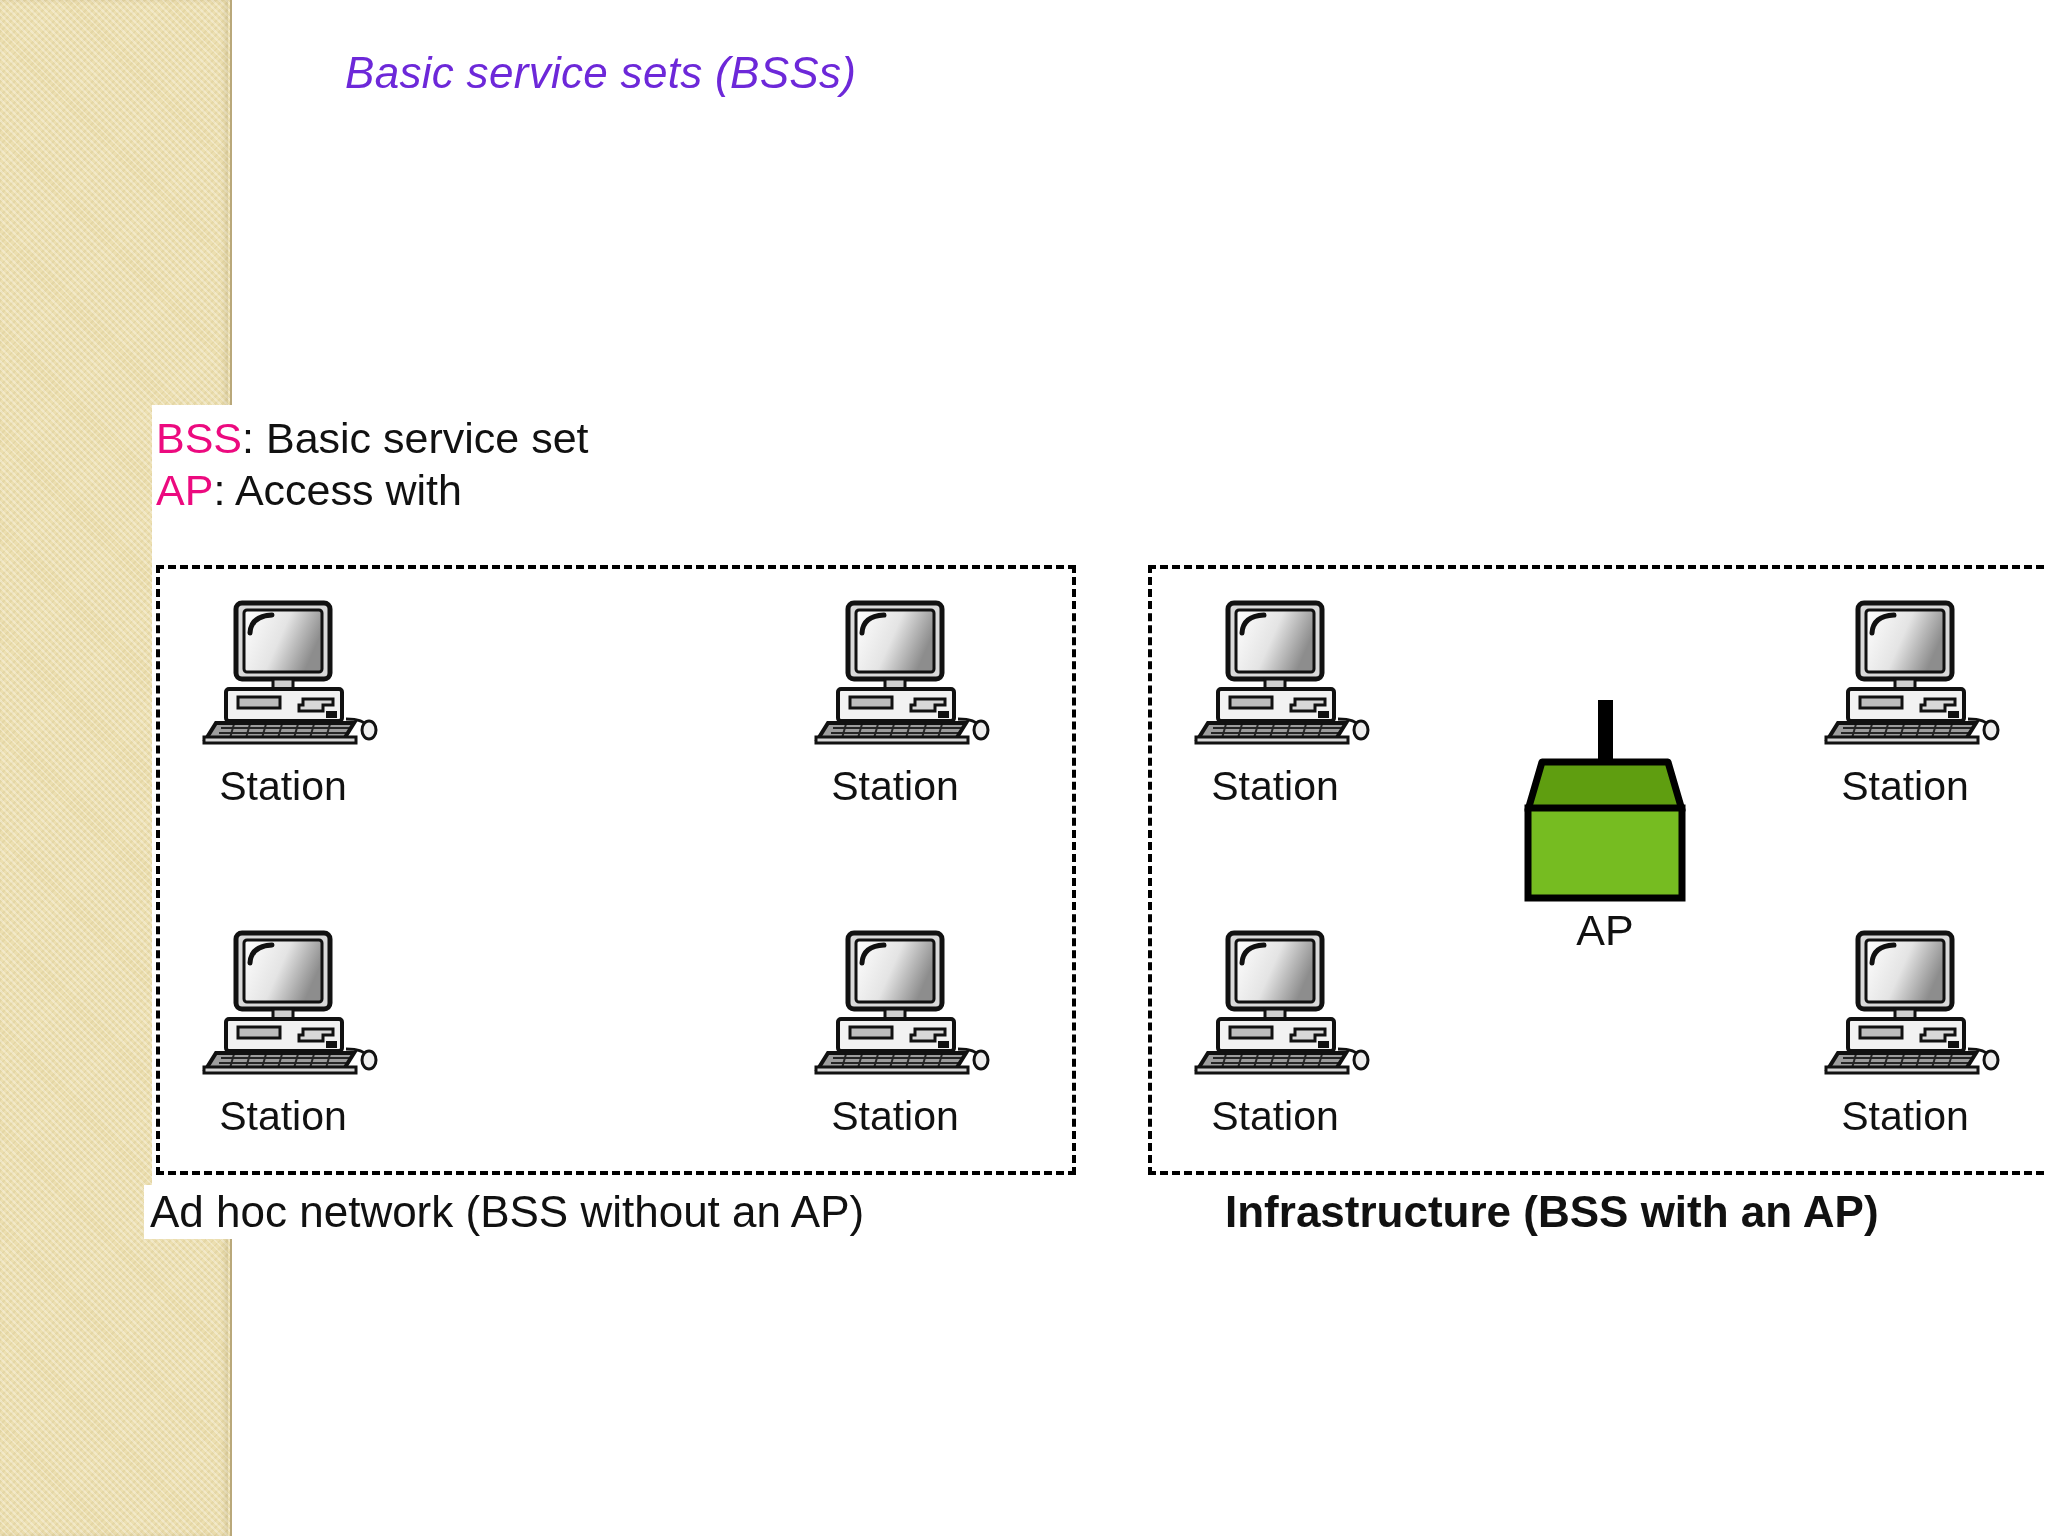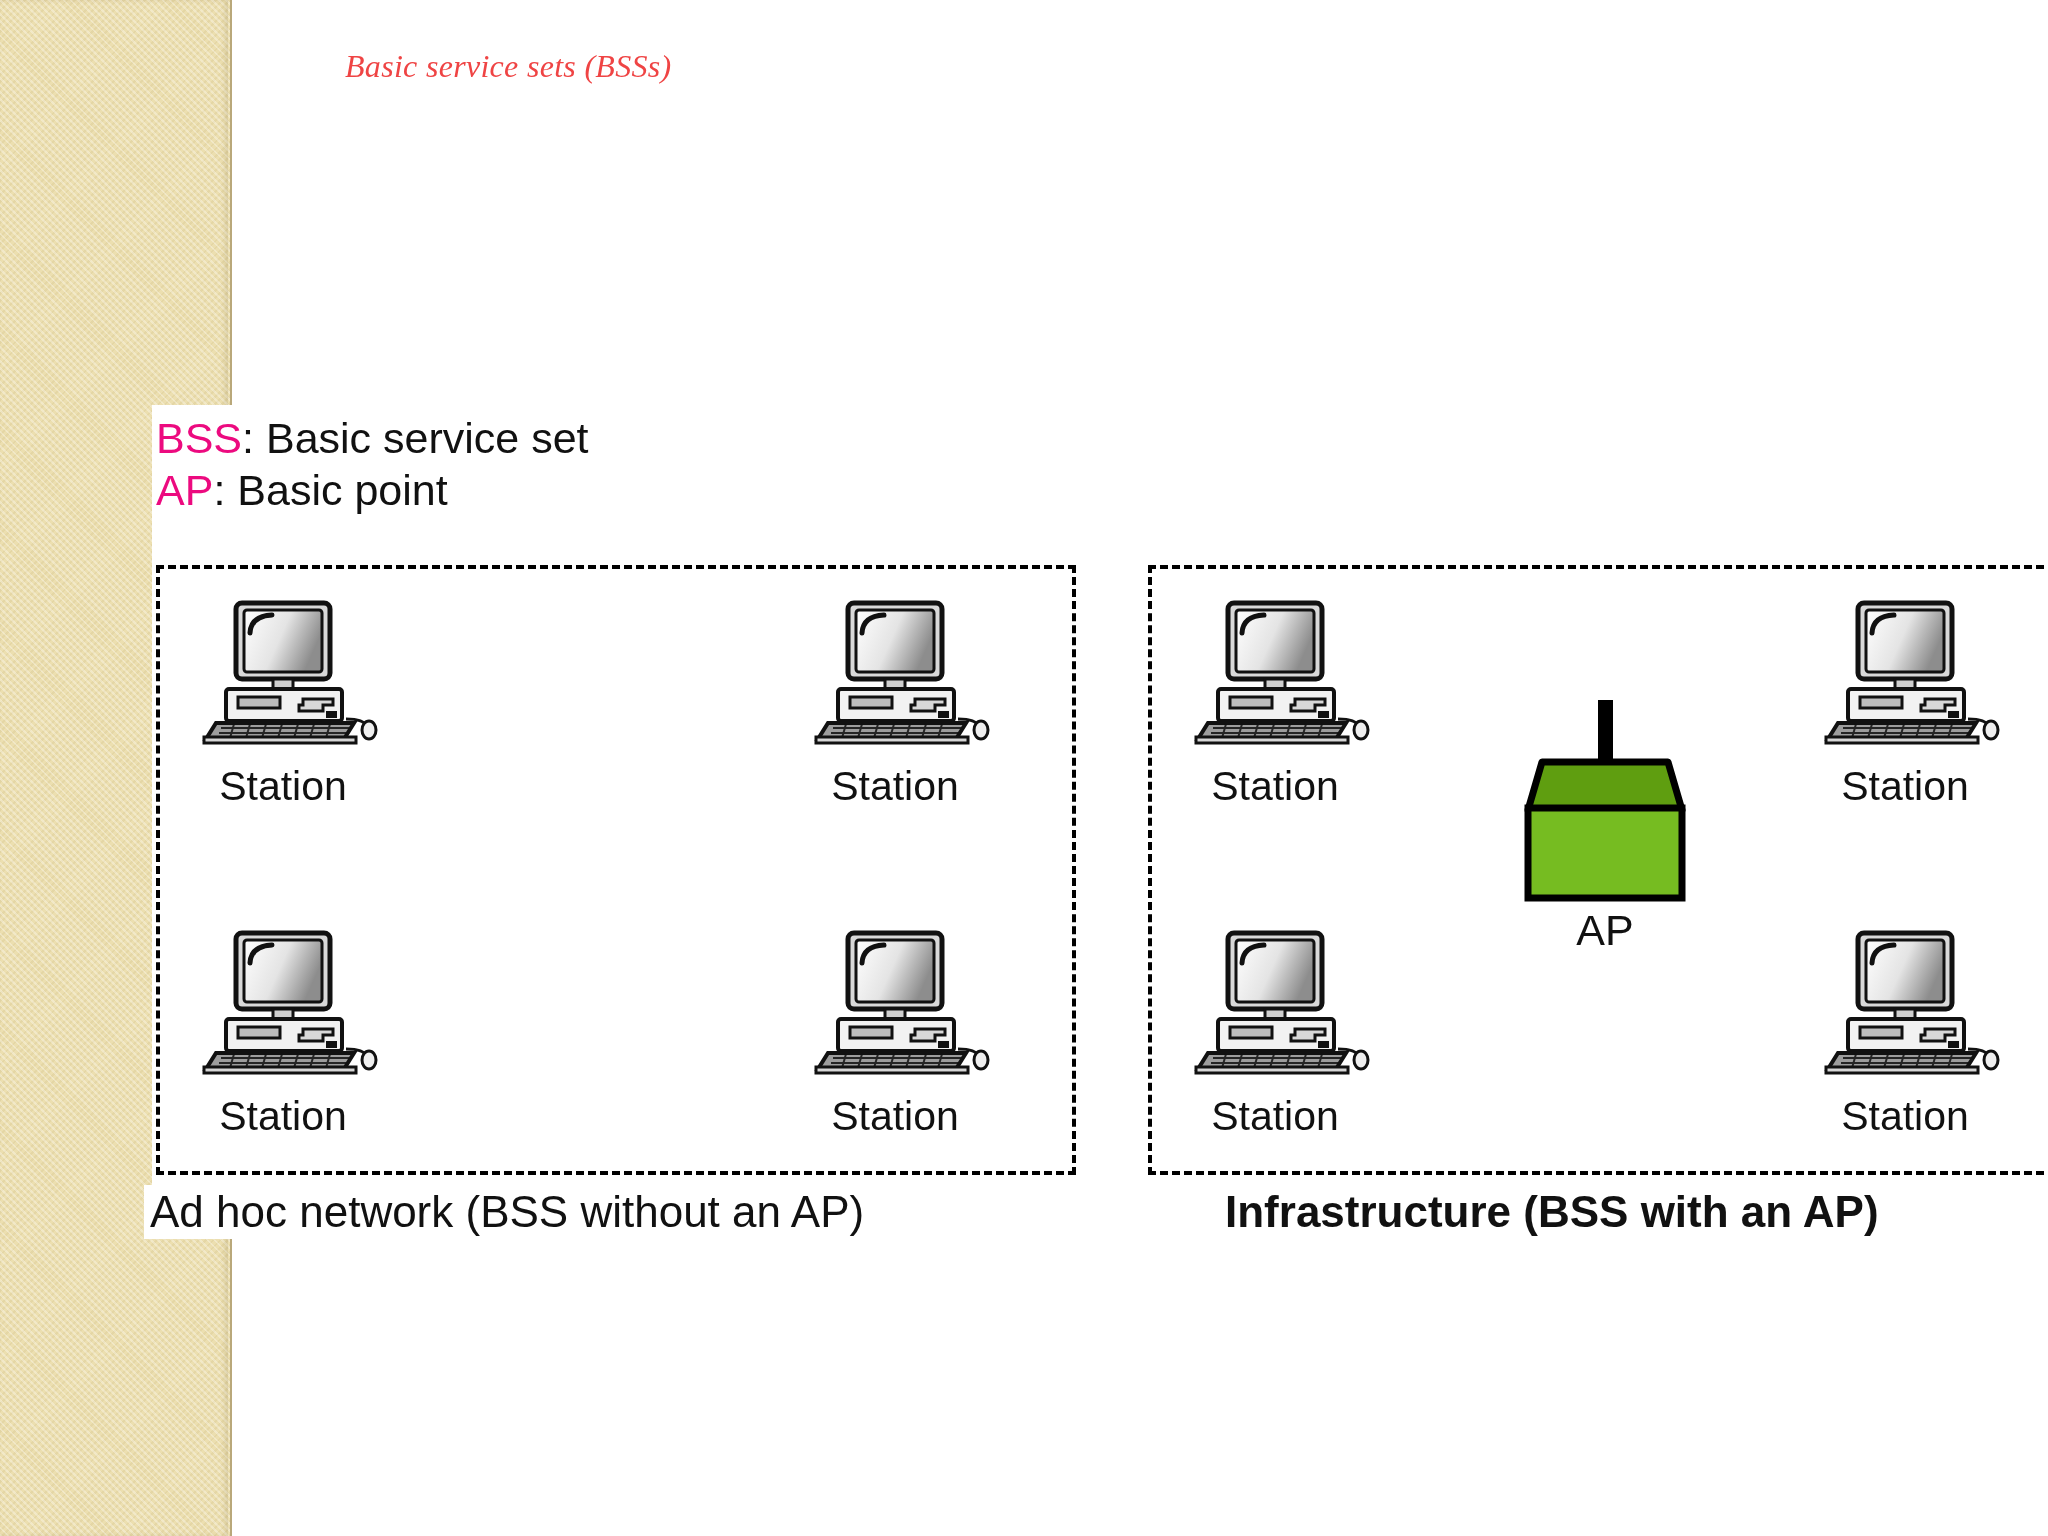--- a/index.html
+++ b/index.html
@@ -41,24 +41,24 @@
   .white-overlay {
     position: absolute;
     background: #ffffff;
   }
 
   
   #slide-title {
     position: absolute;
     left: 345px;
     top: 48px;
-    font-family: Liberation Serif, serif;
+    font-family: Liberation Sans, sans-serif;
     font-style: italic;
-    font-size: 32px;
-    color: #ef4444;
+    font-size: 44px;
+    color: #6d28d9;
     letter-spacing: 0.3px;
     white-space: nowrap;
   }
 
   
   #legend {
     position: absolute;
     left: 152px;
     top: 410px;
     font-size: 43px;
@@ -134,21 +134,21 @@
 <div id="sidebar-band">
   <div id="sidebar-band-inner"></div>
 </div>
 
 <div class="white-overlay" style="left:152px; top:405px; width:120px; height:790px;"></div>
 
 <div id="slide-title">Basic service sets (BSSs)</div>
 
 <div id="legend">
   <span class="legend-row"><span class="abbr">BSS</span><span class="legend-def">: </span><span class="legend-def">Basic service set</span></span>
-  <span class="legend-row"><span class="abbr">AP</span><span class="legend-def">: </span><span class="legend-def">Basic point</span></span>
+  <span class="legend-row"><span class="abbr">AP</span><span class="legend-def">: </span><span class="legend-def">Access with</span></span>
 </div>
 
 <div id="bss-adhoc" class="bss-group"></div>
 
 <div class="station" style="left:178px; top:595px;">
   <svg class="pc-icon" viewBox="0 0 190 150">
     <defs>
       <linearGradient id="scr" x1="0" y1="0" x2="1" y2="0.35">
         <stop offset="0" stop-color="#ffffff"></stop>
           <stop offset="0.55" stop-color="#e4e4e4"></stop>

